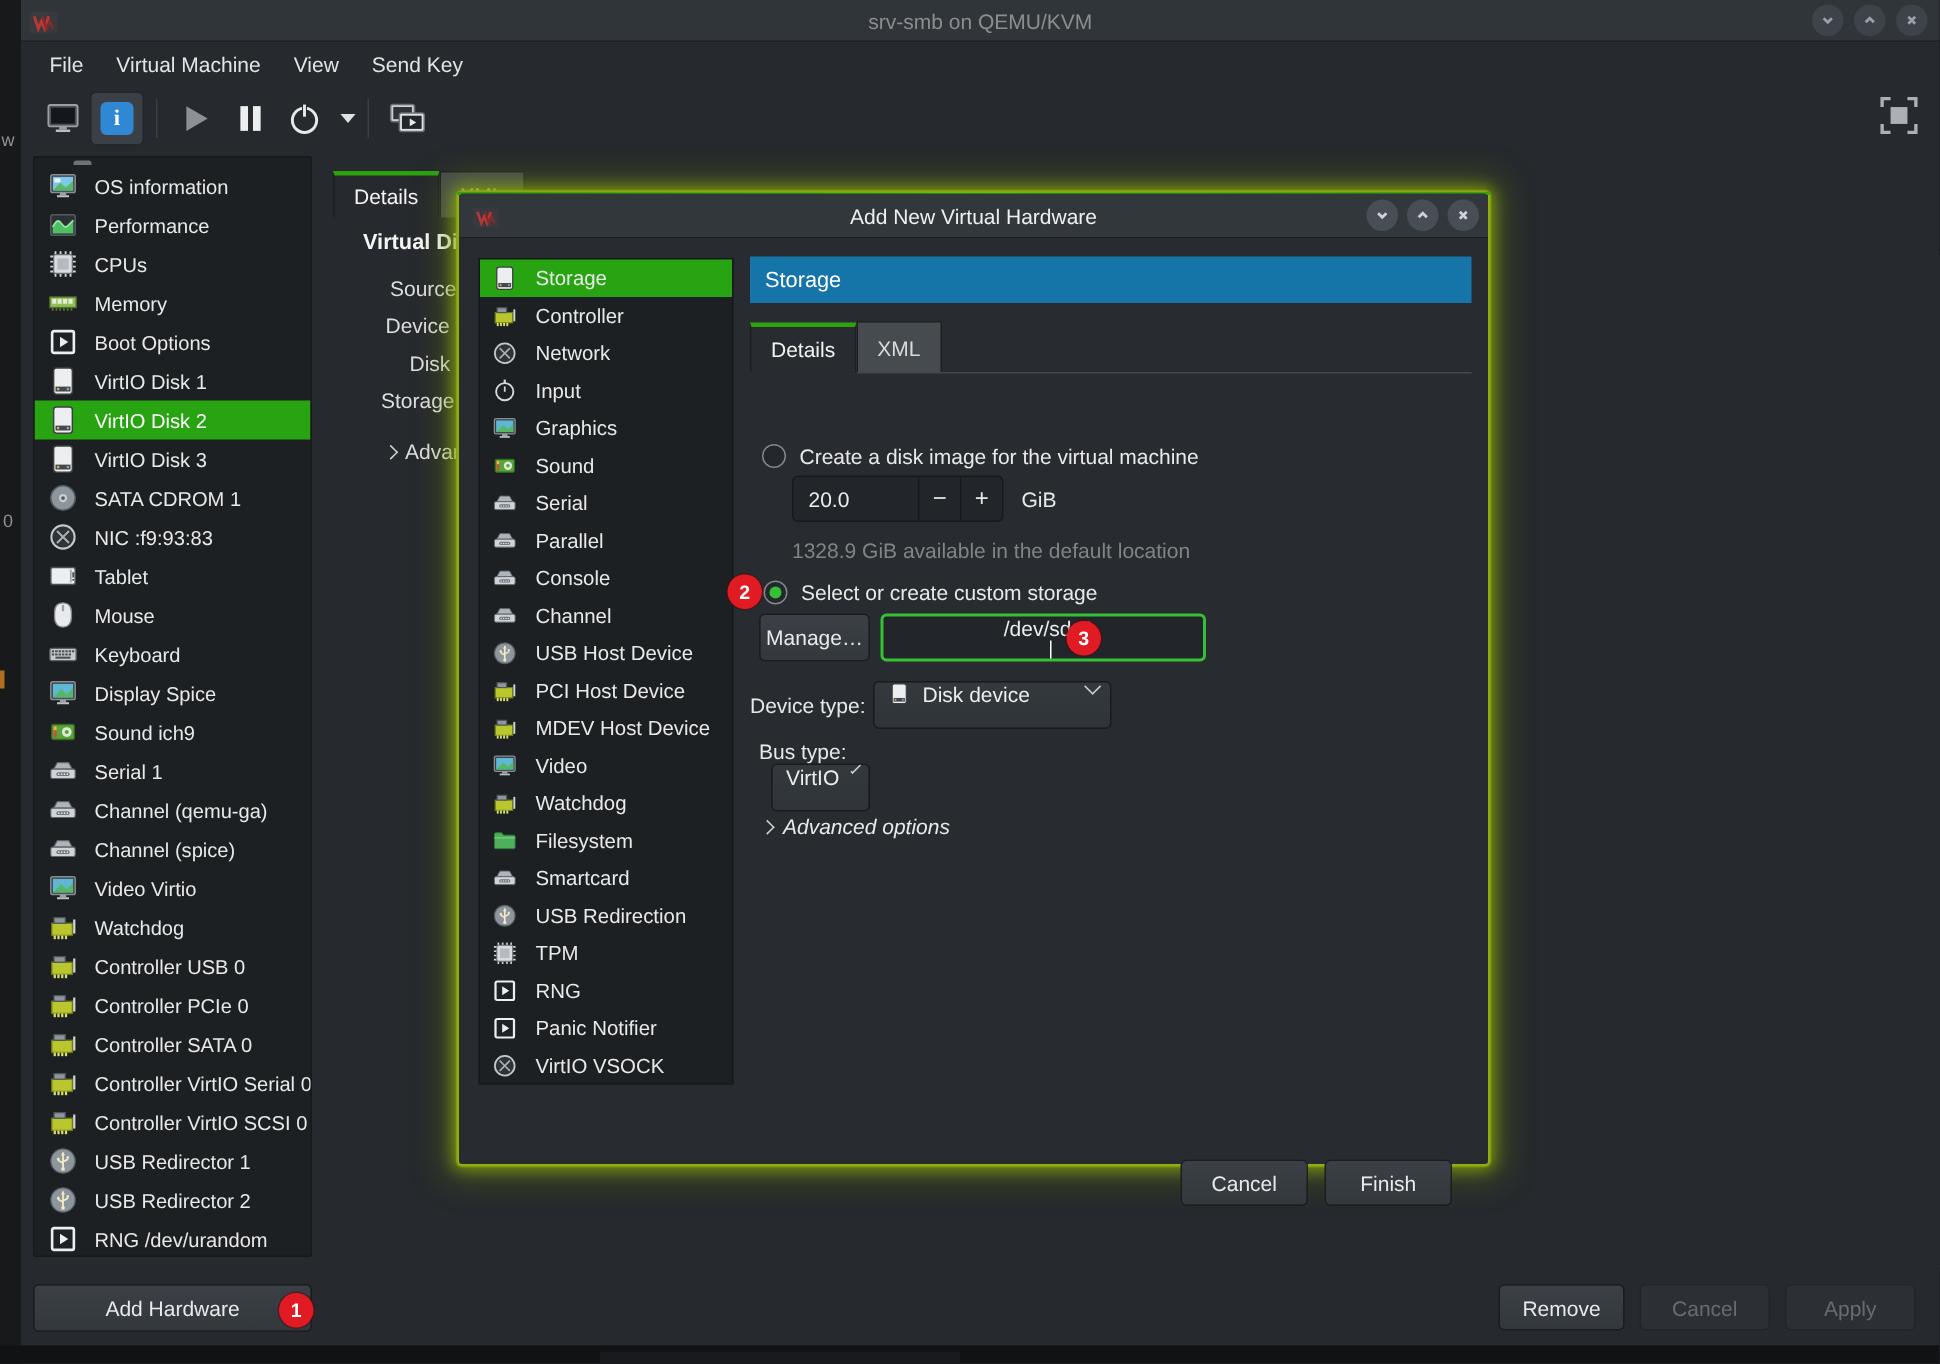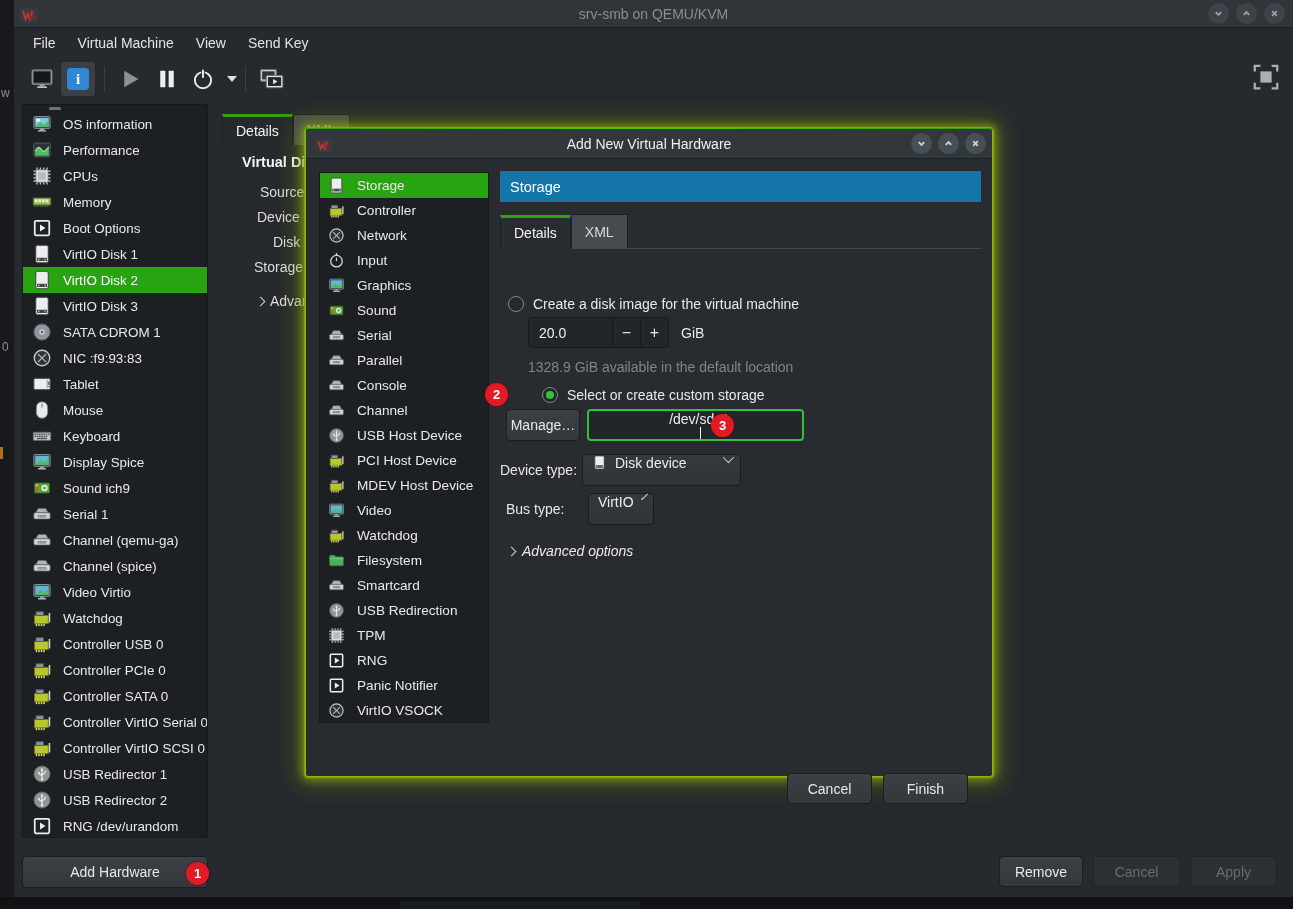--- a/index.html
+++ b/index.html
@@ -87,33 +87,33 @@
   .dlg-tabs .tab.active { border-bottom:1px solid #26292d; margin-bottom:-1px; background:#282c30; }
 
   .radio { width:16px; height:16px; border-radius:50%; border:1px solid #83878a; background:#24282c; display:inline-flex; align-items:center; justify-content:center; }
   .radio .dot { width:8px; height:8px; border-radius:50%; background:#35c135; }
   .row-radio1 { position:absolute; left:8px; top:125px; display:flex; align-items:center; gap:9px; }
   .row-spin { position:absolute; left:28px; top:146px; display:flex; align-items:center; gap:12px; }
   .spinbox { width:141px; height:31px; background:#22262a; border:1px solid #17191c; border-radius:4px; display:flex; align-items:center; }
   .spin-val { flex:1; padding-left:10px; color:#eceded; }
   .spin-btn { width:28px; height:100%; display:flex; align-items:center; justify-content:center; color:#e6e7e7; font-size:16px; border-left:1px solid #17191c; }
   .hint { position:absolute; left:28px; top:188px; color:#818486; font-size:14px; }
-  .row-radio2 { position:absolute; left:9px; top:216px; display:flex; align-items:flex-start; gap:9px;margin-left:33px; }
+  .row-radio2 { position:absolute; left:9px; top:216px; display:flex; align-items:flex-start; gap:9px; }
   .row-manage { position:absolute; left:6px; top:238px; display:flex; align-items:center; }
   .manage-btn { width:74px; height:32px; }
   .path-input { position:relative; margin-left:7px; width:217px; height:32px; background:#22262a; border:2px solid #35c135; border-radius:4px; display:flex; align-items:center; padding-left:8px; color:#eceded;flex-direction:column; }
   .caret { display:inline-block; width:1px; height:16px; background:#ffffff; margin-left:1px; }
 
   .badge { width:23px; height:23px; border-radius:50%; background:#e01b24; color:#fff; font-weight:bold; font-size:13px; display:flex; align-items:center; justify-content:center; box-shadow:0 0 0 1px rgba(90,5,8,.5); }
   .badge-1 { position:absolute; left:163px; top:5px; }
   .badge-2 { position:absolute; left:-15px; top:212px; }
   .badge-3 { position:absolute; left:122px; top:3px; }
 
   .row-devtype { position:absolute; left:0; top:283px; display:flex; align-items:center; }
-  .row-bustype { position:absolute; left:6px; top:322px; display:flex; align-items:center; }
+  .row-bustype { position:absolute; left:6px; top:322px; display:flex; align-items:center;flex-direction:column; }
   .field-label { width:82px; font-size:14px; color:#e6e7e8; }
   .select { height:32px; background:linear-gradient(#34393e,#2f3438); border:1px solid #191c1e; border-radius:4px; display:flex; align-items:flex-start; padding:0 9px; gap:8px; color:#eceded; }
   .select .chev { width:8px; height:8px; border-right:1.6px solid #cfd1d2; border-bottom:1.6px solid #cfd1d2; transform:rotate(45deg) translateY(-2px); margin-left:auto; }
   .select .ic svg { width:15px; height:15px; display:block; }
   .sel-device { width:159px; margin-left:0; }
   .sel-bus { width:66px; }
   .row-adv { position:absolute; left:8px; top:372px; display:flex; align-items:center; gap:7px; font-size:14px; color:#e9eaea;font-style:italic; }
   .dlg-footer { position:absolute; right:13px; top:602px; display:flex; gap:11px; }
   .dlg-footer .btn { width:85px; height:31px; }
 </style>

